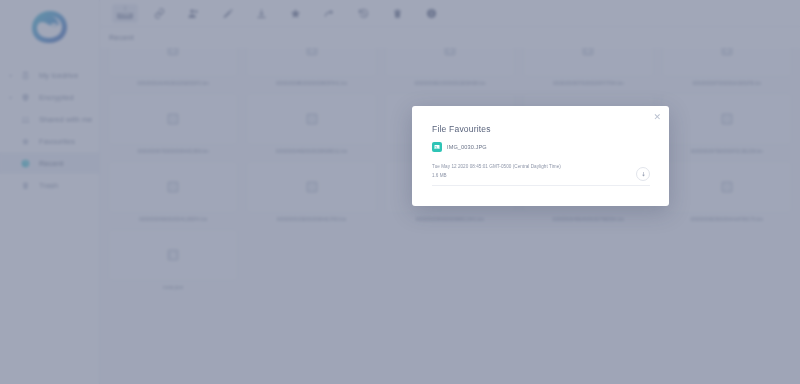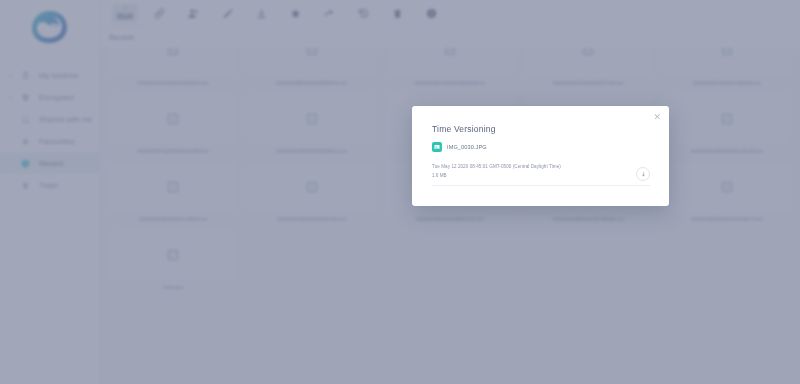--- a/index.html
+++ b/index.html
@@ -518,21 +518,21 @@
 
       </div>
     </div>
   </div>
 
   <div class="overlay"></div>
 
   <div class="modal">
     <div class="modal-close">✕</div>
 
-    <div class="modal-title">Time Versioning</div>
+    <div class="modal-title">File Favourites</div>
 
     <div class="modal-file">
       <span class="file-chip">
         <svg width="6" height="6" viewBox="0 0 24 24" fill="#ffffff">
             <rect x="2" y="4" width="20" height="16" rx="2"></rect>
             <circle cx="8" cy="10" r="2" fill="#2ec4b6"></circle>
             <path d="M4 18l5-5 4 4 3-2 4 3z" fill="#2ec4b6"></path>
           </svg>
       </span>
       <span class="file-name">IMG_0030.JPG</span>

